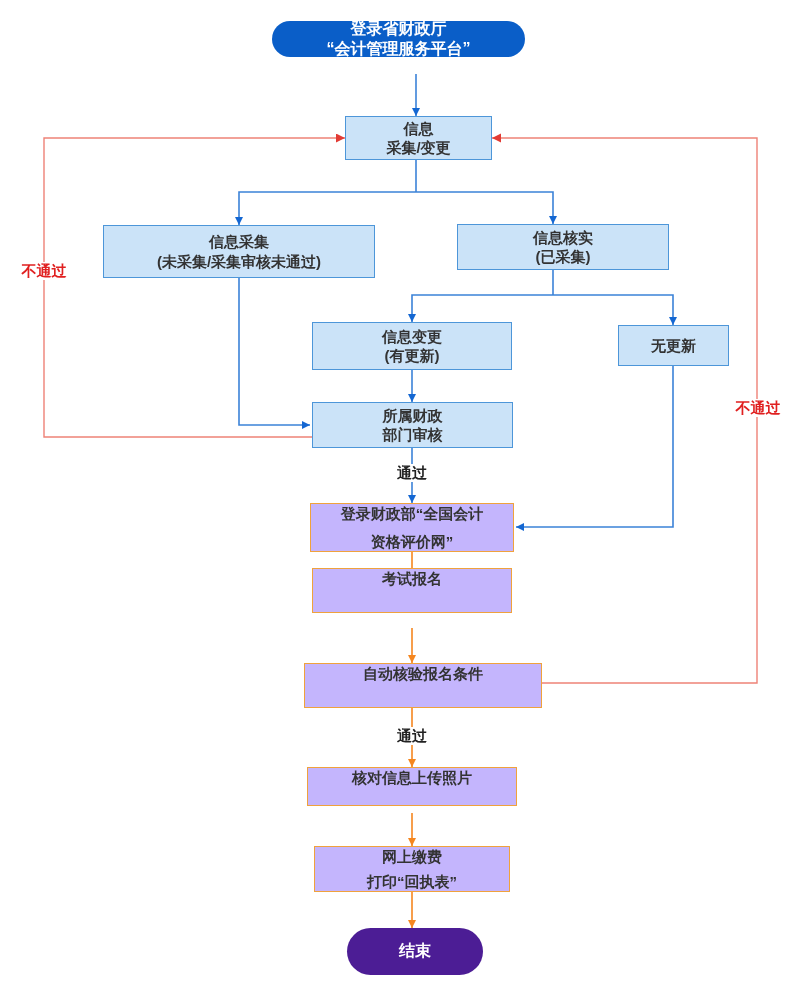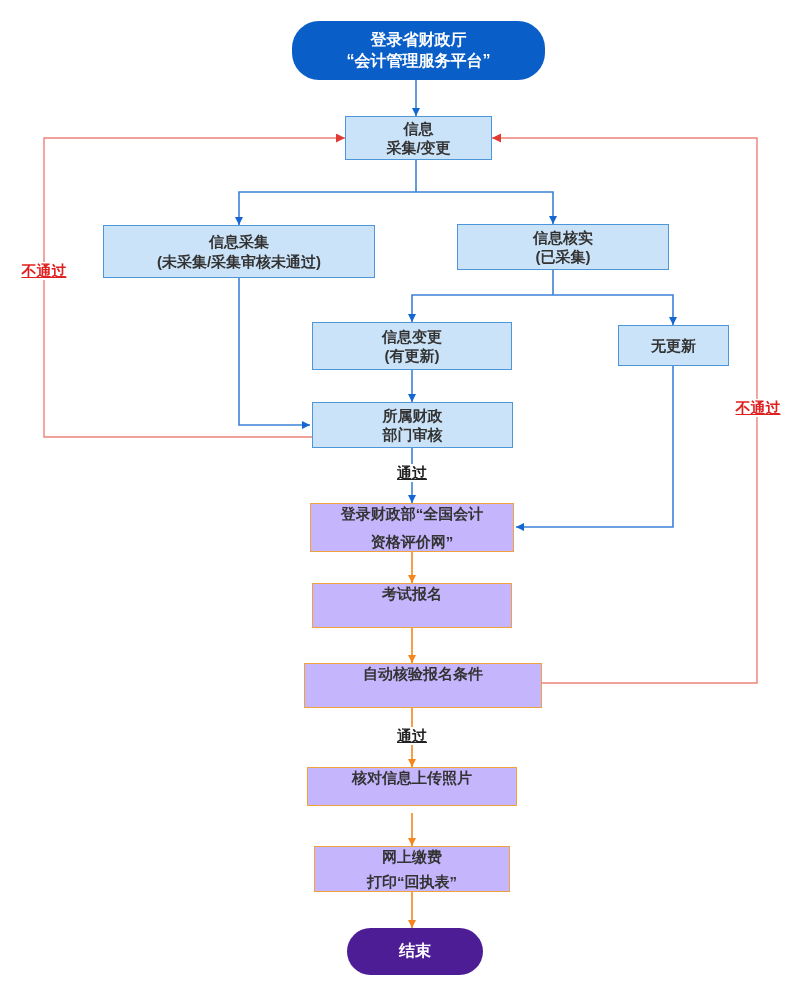--- a/index.html
+++ b/index.html
@@ -13,21 +13,21 @@
     font-weight:bold;font-size:15px;line-height:1.28;color:#333333;text-align:center;
     box-sizing:border-box;
   }
   .node .l{display:block;white-space:nowrap;}
   .blue-box{background:#cbe3f8;border:1.6px solid #4d96d9;}
   .orange-box{background:#c4b5fd;border:1.6px solid #f0a23c;justify-content:space-between;}
   .pill{background:#0a5ec8;color:#ffffff;border-radius:27px;font-size:16px;border:none;}
   .pill-end{background:#4c1d95;color:#ffffff;border-radius:24px;font-size:16px;border:none;}
   .edge-label{
     position:absolute;transform:translateX(-50%);background:#ffffff;padding:0 3px;
-    font-weight:bold;font-size:15px;white-space:nowrap;line-height:1.2;text-decoration:underline;
+    font-weight:bold;font-size:15px;white-space:nowrap;line-height:1.2;
   }
   .edge-label.pass{color:#222222;}
   .edge-label.fail{color:#e02020;}
 </style>
 </head>
 <body>
 
 <div class="canvas">
 
   <svg class="layer" width="800" height="993" viewBox="0 0 800 993">
@@ -64,21 +64,21 @@
       <path d="M412 813 V846" marker-end="url(#ao)"></path>
       <path d="M412 892 V928" marker-end="url(#ao)"></path>
     </g>
 
     <g stroke="#ee8277" stroke-width="1.4" fill="none">
       <path d="M312 437 H44 V138 H345" marker-end="url(#ar)"></path>
       <path d="M510 683 H757 V138 H492" marker-end="url(#ar)"></path>
     </g>
   </svg>
 
-  <div class="node pill" style="left:292px;top:21px;width:253px;height:59px">
+  <div class="node pill" style="left:272px;top:21px;width:253px;height:36px">
     <span class="l">登录省财政厅</span>
     <span class="l">“会计管理服务平台”</span>
   </div>
 
   <div class="node blue-box" style="left:345px;top:116px;width:147px;height:44px">
     <span class="l">信息</span>
     <span class="l">采集/变更</span>
   </div>
 
   <div class="node blue-box" style="left:103px;top:225px;width:272px;height:53px">
@@ -103,21 +103,21 @@
   <div class="node blue-box" style="left:312px;top:402px;width:201px;height:46px">
     <span class="l">所属财政</span>
     <span class="l">部门审核</span>
   </div>
 
   <div class="node orange-box" style="left:310px;top:503px;width:204px;height:49px">
     <span class="l">登录财政部“全国会计</span>
     <span class="l">资格评价网”</span>
   </div>
 
-  <div class="node orange-box" style="left:312px;top:583px;width:200px;height:45px">
+  <div class="node orange-box" style="left:312px;top:568px;width:200px;height:45px">
     <span class="l">考试报名</span>
   </div>
 
   <div class="node orange-box" style="left:304px;top:663px;width:238px;height:45px">
     <span class="l">自动核验报名条件</span>
   </div>
 
   <div class="node orange-box" style="left:307px;top:767px;width:210px;height:39px">
     <span class="l">核对信息上传照片</span>
   </div>

